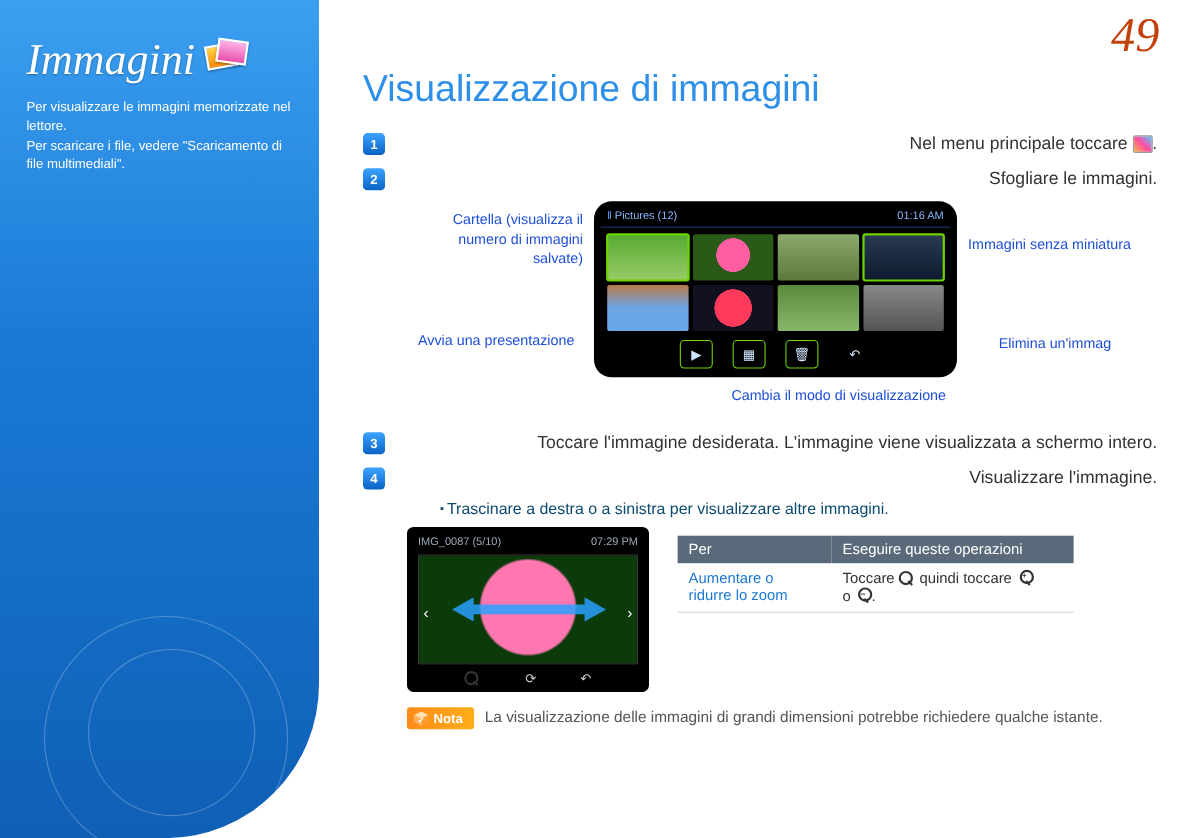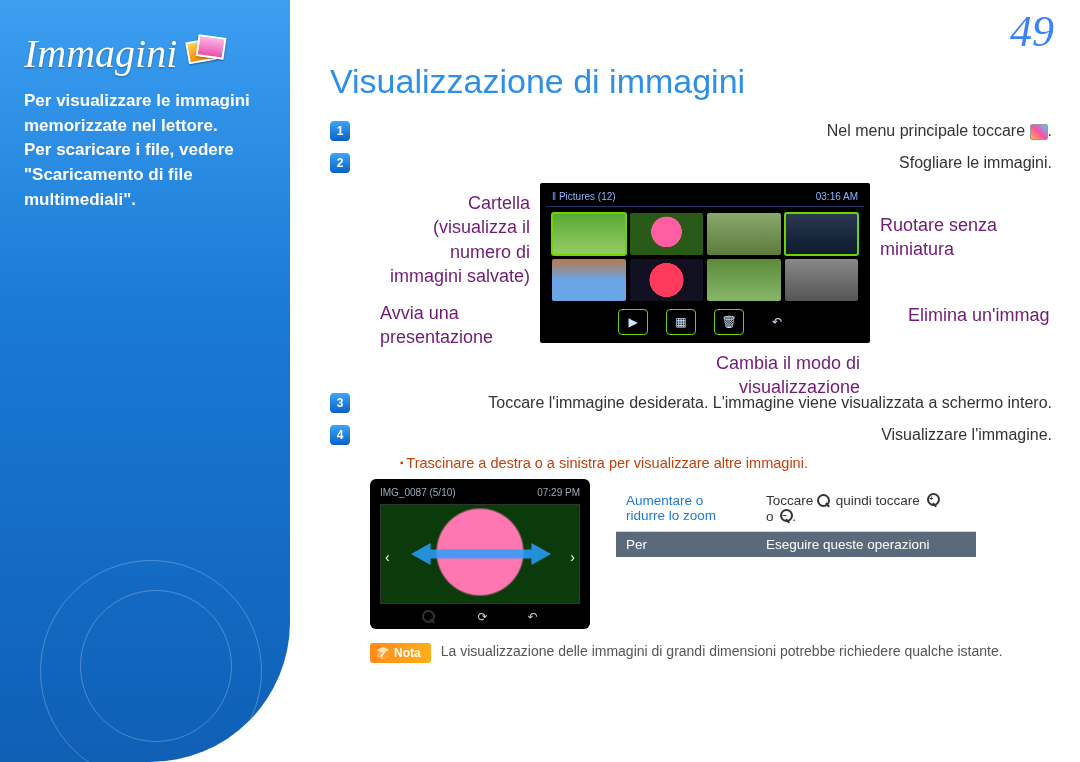--- a/index.html
+++ b/index.html
@@ -2,50 +2,50 @@
 <html><head>
 <meta charset="utf-8">
 <style>
   * { box-sizing: border-box; margin: 0; padding: 0; }
   body { font-family: "Segoe UI", Arial, sans-serif; background:#fff; width:1080px; height:762px; position:relative; overflow:hidden; color:#333; }
   .page { display:flex; height:100%; }
   .sidebar { width:290px; background:linear-gradient(180deg,#3c9ff0 0%, #1a7ad6 40%, #0f5fb5 100%); color:#fff; padding:30px 20px 20px 24px; position:relative; border-radius:0 0 140px 0; }
   .sidebar::after { content:""; position:absolute; bottom:-20px; left:40px; width:220px; height:220px; border-radius:50%; border:1px solid rgba(255,255,255,.25); }
   .sidebar::before { content:""; position:absolute; bottom:20px; left:80px; width:150px; height:150px; border-radius:50%; border:1px solid rgba(255,255,255,.25); }
   .sidebar-title { font-family: Georgia, "Times New Roman", serif; font-style:italic; font-weight:normal; font-size:40px; display:flex; align-items:center; gap:8px; margin-bottom:12px; text-shadow:0 1px 2px rgba(0,0,0,.3);}
-  .sidebar-desc { font-size:17px; line-height:1.45; font-weight:700;}
+  .sidebar-desc { font-size:12px; line-height:1.45; font-weight:400;}
   .photo-icon { width:42px; height:36px; position:relative; display:inline-block;}
   .photo-icon .p { position:absolute; width:28px; height:22px; background:#fff; border:2px solid #fff; box-shadow:0 1px 2px rgba(0,0,0,.4);}
   .photo-icon .p1 { transform:rotate(-10deg); top:4px; left:2px; background:linear-gradient(#ffd24a,#ff8a00);}
   .photo-icon .p2 { transform:rotate(8deg); top:0; left:12px; background:linear-gradient(#ffb4e6,#e94fae);}
   .main { flex:1; padding:14px 28px 10px 40px; position:relative;}
-  .page-num { position:absolute; top:6px; right:26px; font-family:Georgia,serif; font-style:italic; font-size:44px; color:#3b82f6;}
+  .page-num { position:absolute; top:6px; right:26px; font-family:Georgia,serif; font-style:italic; font-size:44px; color:#c2410c;}
   .main-title { color:#2d8fe8; font-size:34px; font-weight:400; margin:48px 0 18px;}
   .step { display:flex; align-items:flex-start; gap:12px; margin:8px 0; font-size:16px; }
   .step-badge { width:20px; height:20px; border-radius:4px; background:linear-gradient(#3ea4ff,#0862c4); color:#fff; font-size:12px; font-weight:bold; display:flex; align-items:center; justify-content:center; flex-shrink:0; margin-top:2px;}
   .step .txt { flex:1; line-height:1.5;text-align:right;}
   .inline-thumb { display:inline-block; vertical-align:middle; width:18px; height:16px; background:linear-gradient(45deg,#ffb347,#ff4da6,#55c8ff); border:1px solid #999; border-radius:2px;}
   .annotated { position:relative; margin:6px 0 6px 50px; height:200px;}
-  .device { position:absolute; left:160px; top:0; width:330px; height:160px; background:#000; border-radius:2px; padding:6px;}
+  .device { position:absolute; left:160px; top:0; width:330px; height:160px; background:#000; border-radius:16px; padding:6px;}
   .device-header { color:#8ab6ff; font-size:10px; padding:2px 6px 4px; border-bottom:1px solid #1a3a6a; display:flex; justify-content:space-between;}
   .thumbgrid { display:grid; grid-template-columns:repeat(4,1fr); gap:4px; padding:6px 6px 2px;}
   .thumb { height:42px; border-radius:2px; }
   .thumb.hl { outline:2px solid #6dd400; outline-offset:-1px;}
   .t-folder { background:linear-gradient(#5a3,#9c6);}
   .t-flower { background:radial-gradient(circle at 50% 45%, #ff5fa2 35%, #2a5a18 36%);}
   .t-sheep { background:linear-gradient(#8aa96c,#5d7a3d);}
   .t-blank { background:linear-gradient(#2a3a52,#0d1a2e);}
   .t-arch { background:linear-gradient(#b87a4a,#6aa5e6 50%);}
   .t-red { background:radial-gradient(circle,#ff3a5a 40%,#112 41%);}
   .t-green { background:linear-gradient(#5a8a3a,#88b76a);}
   .t-gray { background:linear-gradient(#888,#555);}
   .devbtns { display:flex; justify-content:center; gap:18px; padding:6px 0 0;}
   .dbtn { width:30px; height:26px; border:1px solid #6a7a8a; border-radius:4px; color:#cfe4ff; font-size:12px; display:flex; align-items:center; justify-content:center;}
   .dbtn.ghl { border-color:#6dd400;}
-  .label { position:absolute; font-size:18px; color:#701a75; line-height:1.35;}
+  .label { position:absolute; font-size:13px; color:#1d4ed8; line-height:1.35;}
   .device2-wrap { margin:8px 0 0 40px; display:flex; gap:26px; align-items:flex-start;}
   .device2 { width:220px; height:150px; background:#000; border-radius:6px; padding:6px; color:#ccc;}
   .d2head { font-size:10px; color:#9ab; display:flex; justify-content:space-between; padding:2px 4px;}
   .d2img { margin:4px auto; width:200px; height:100px; background:radial-gradient(circle at 50% 48%, #ff77b0 38%, #0b3a0b 40%); position:relative; border:1px solid #333;}
   .d2arrow { position:absolute; top:38px; left:30px; width:140px; height:22px; background:#2aa0ff; clip-path:polygon(0 50%,14% 0,14% 30%,86% 30%,86% 0,100% 50%,86% 100%,86% 70%,14% 70%,14% 100%); opacity:.85;}
   .d2nav { position:absolute; top:45%; font-size:14px; color:#fff;}
   .d2nav.l{left:4px;} .d2nav.r{right:4px;}
   .d2btns { display:flex; justify-content:center; gap:40px; font-size:12px; padding-top:2px;}
   table.ops { border-collapse:collapse; width:360px; font-size:13.5px; margin-top:8px;}
   table.ops th { background:#5a6a7a; color:#fff; font-weight:normal; text-align:left; padding:5px 10px;}
@@ -53,21 +53,21 @@
   .blue { color:#1a78d6;}
   .micon { display:inline-block; width:15px; height:15px; vertical-align:middle; position:relative;}
   .micon.mag::before { content:""; position:absolute; width:9px; height:9px; border:2px solid #333; border-radius:50%; left:0; top:0;}
   .micon.mag::after { content:""; position:absolute; width:5px; height:2px; background:#333; transform:rotate(45deg); left:8px; top:10px;}
   .micon.plus::before { content:"+"; position:absolute; font-size:7px; left:3.5px; top:-0.5px; font-weight:bold;}
   .micon.minus::before { content:"−"; position:absolute; font-size:8px; left:3px; top:-1px; font-weight:bold;}
   .micon.rotate svg { width:15px; height:15px;}
   .note { margin:14px 0 0 40px; display:flex; align-items:flex-start; gap:10px; font-size:14px; color:#555;}
   .note-badge { background:linear-gradient(90deg,#ff8a1a,#ffae1a); color:#fff; font-weight:bold; font-size:12px; padding:3px 10px 3px 6px; border-radius:3px; display:flex; align-items:center; gap:4px;}
   .note-cube { width:14px; height:14px; display:inline-block;}
-  .bullet { margin-left:70px; font-size:14.5px; color:#c2410c;}
+  .bullet { margin-left:70px; font-size:14.5px; color:#0c4a6e;}
   .bullet::before{content:"▪ "; font-size:10px; vertical-align:2px;}
 </style>
 </head>
 <body>
 
 <div class="page">
   <div class="sidebar">
     <h1 class="sidebar-title">
       <span>Immagini</span>
       <span class="photo-icon">
@@ -92,28 +92,28 @@
     </div>
 
     <div class="step">
       <span class="step-badge">2</span>
       <span class="txt">Sfogliare le immagini.</span>
     </div>
 
     <div class="annotated">
       <div class="label" style="left:0; top:8px; width:150px; text-align:right;">Cartella (visualizza il numero di immagini salvate)</div>
       <div class="label" style="left:0; top:118px; width:150px; text-align:left;">Avvia una presentazione</div>
-      <div class="label" style="left:500px; top:30px; width:160px;">Ruotare senza miniatura</div>
+      <div class="label" style="left:500px; top:30px; width:160px;">Immagini senza miniatura</div>
       <div class="label" style="left:528px; top:120px; width:160px;">Elimina un'immag</div>
       <div class="label" style="left:220px; top:168px; width:260px; text-align:right;">Cambia il modo di visualizzazione</div>
 
       <div class="device">
         <div class="device-header">
           <span><span style="color:#6af">‖</span> <span>Pictures (12)</span></span>
-          <span>03:16 AM</span>
+          <span>01:16 AM</span>
         </div>
         <div class="thumbgrid">
           <div class="thumb hl t-folder"></div>
           <div class="thumb t-flower"></div>
           <div class="thumb t-sheep"></div>
           <div class="thumb hl t-blank"></div>
           <div class="thumb t-arch"></div>
           <div class="thumb t-red"></div>
           <div class="thumb t-green"></div>
           <div class="thumb t-gray"></div>
@@ -152,33 +152,33 @@
         <div class="d2btns">
           <span><span class="micon mag"></span></span>
           <span>⟳</span>
           <span>↶</span>
         </div>
       </div>
 
       <table class="ops">
         <tbody>
             <tr>
+          <th style="width:140px;">Per</th>
+          <th>Eseguire queste operazioni</th>
+        </tr>
+        <tr>
           <td class="blue">Aumentare o ridurre lo zoom</td>
           <td>
             <span>Toccare</span>
             <span class="micon mag"></span>
             <span>quindi toccare</span>
             <span class="micon mag plus"></span><br>
             <span>o</span>
             <span class="micon mag minus"></span>.
           </td>
-        </tr>
-        <tr>
-          <th style="width:140px;">Per</th>
-          <th>Eseguire queste operazioni</th>
         </tr>
       </tbody>
         </table>
     </div>
 
     <div class="note">
       <span class="note-badge">
         <span class="note-cube">
           <svg viewBox="0 0 14 14">
               <path d="M7 1l6 3v6l-6 3-6-3V4z" fill="#fff" stroke="#ff8a1a" stroke-width="0"></path>

